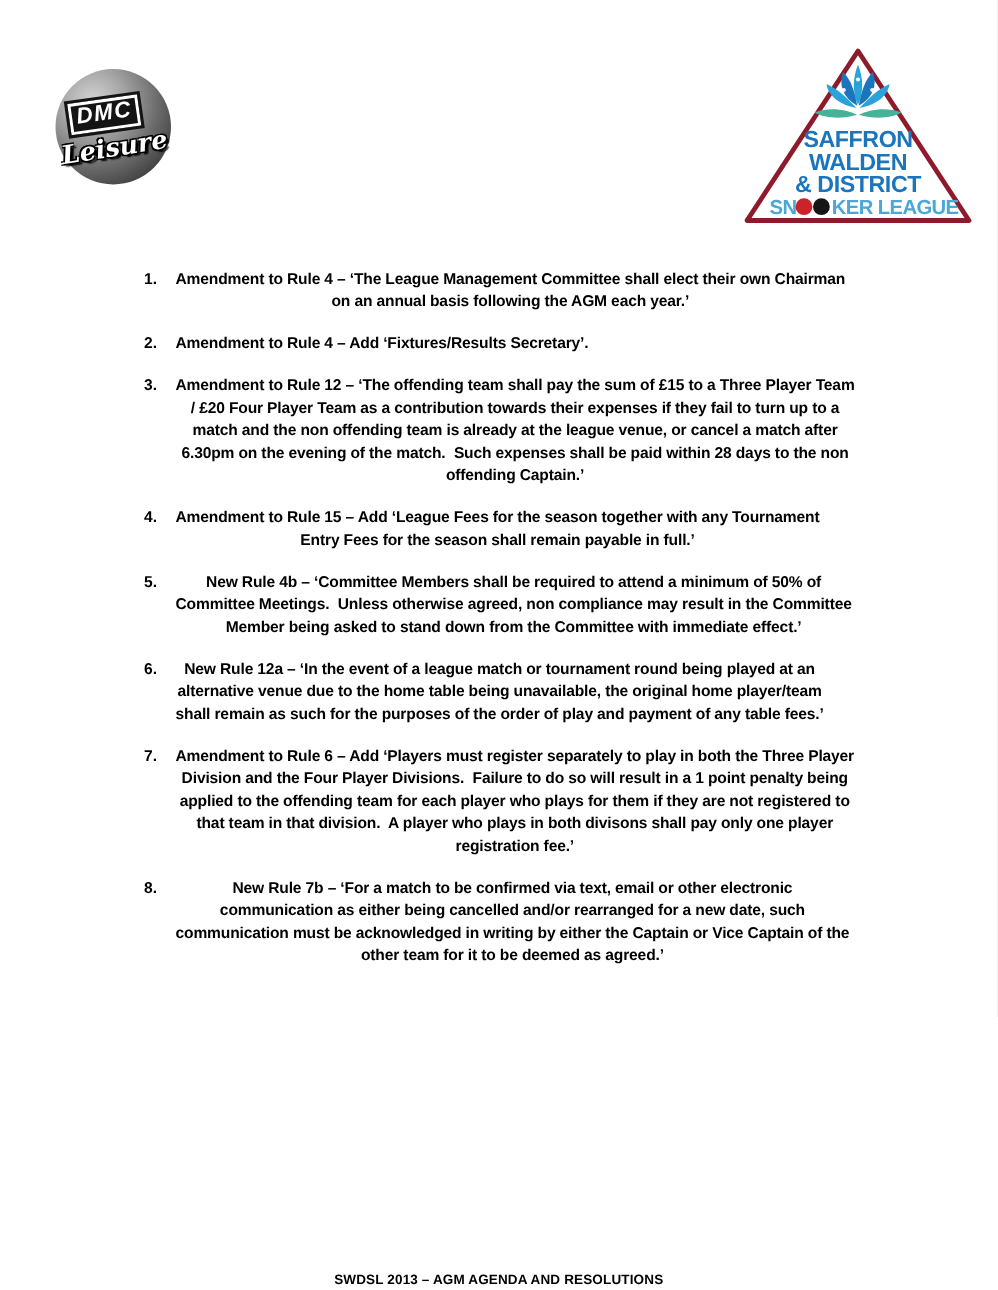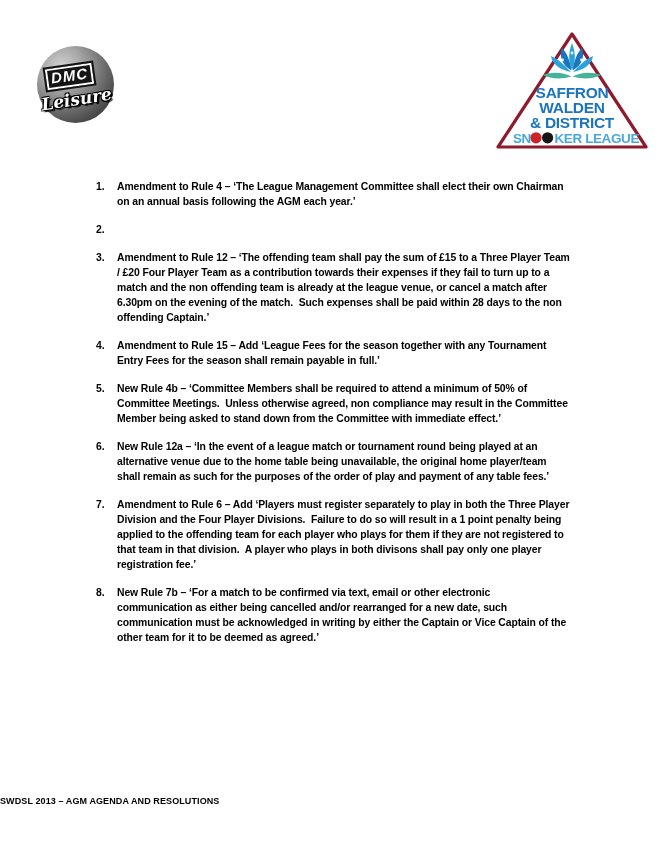--- a/index.html
+++ b/index.html
@@ -42,24 +42,24 @@
     font-size:10.4px; font-weight:bold; letter-spacing:-0.1px; white-space:pre;
   }
   .res-list { position:absolute; left:96px; top:179px; }
   .res-item { display:flex; margin-bottom:13px; }
   .res-num {
     width:21px; flex:0 0 21px;
     font-size:10.4px; font-weight:bold; line-height:15px;
   }
   .res-text {
     font-size:10.4px; font-weight:bold; line-height:15px;
-    letter-spacing:-0.1px; white-space:pre;
+    letter-spacing:-0.1px; white-space:pre;text-align:center;
   }
   .footer {
-    position:absolute; left:0; top:796px; width:665px; 
+    position:absolute; left:0; top:848px; width:665px; text-align:center;
     font-size:9px; font-weight:bold; letter-spacing:0.1px;
   }
 </style>
 </head>
 <body>
 
 <div class="page">
 
   <div class="dmc-logo">
     <div class="dmc-circle"></div>
@@ -96,20 +96,21 @@
 
 
   <div class="res-list">
       <div class="res-item">
         <div class="res-num">1.</div>
         <div class="res-text">Amendment to Rule 4 – ‘The League Management Committee shall elect their own Chairman
 on an annual basis following the AGM each year.’</div>
       </div>
       <div class="res-item">
         <div class="res-num">2.</div>
+        <div class="res-text">Amendment to Rule 4 – Add ‘Fixtures/Results Secretary’.</div>
       </div>
       <div class="res-item">
         <div class="res-num">3.</div>
         <div class="res-text">Amendment to Rule 12 – ‘The offending team shall pay the sum of £15 to a Three Player Team
 / £20 Four Player Team as a contribution towards their expenses if they fail to turn up to a
 match and the non offending team is already at the league venue, or cancel a match after
 6.30pm on the evening of the match.  Such expenses shall be paid within 28 days to the non
 offending Captain.’</div>
       </div>
       <div class="res-item">

